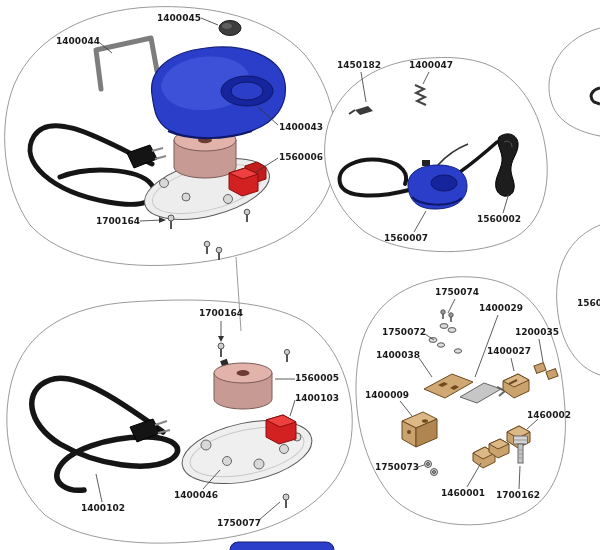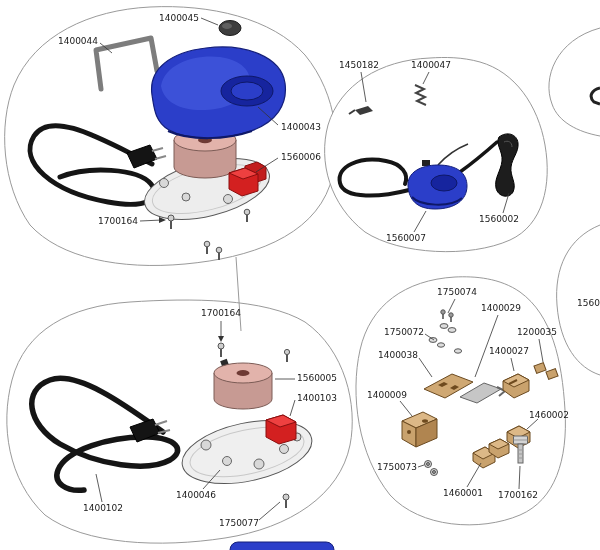--- a/index.html
+++ b/index.html
@@ -1,16 +1,16 @@
 <!DOCTYPE html>
 <html><head>
 <meta charset="utf-8">
 <style>
   html,body{margin:0;padding:0;background:#ffffff;}
-  .screen{position:relative;width:600px;height:550px;overflow:hidden;background:#ffffff;}
+  .screen{position:relative;width:600px;height:550px;overflow:hidden;background:#ffffff;font-weight:bold;}
   svg{display:block;}
   svg text{font-family:"DejaVu Sans","Liberation Sans",sans-serif;font-size:9px;fill:#1a1a1a;}
   .blob{fill:#ffffff;stroke:#9a9a9a;stroke-width:1;}
   .arc{fill:none;stroke:#9a9a9a;stroke-width:1;}
   .leader{stroke:#333333;stroke-width:0.8;fill:none;}
   .cord{fill:none;stroke:#151515;stroke-linecap:round;}
   .screw{stroke:#555555;}
 </style>
 </head>
 <body>

